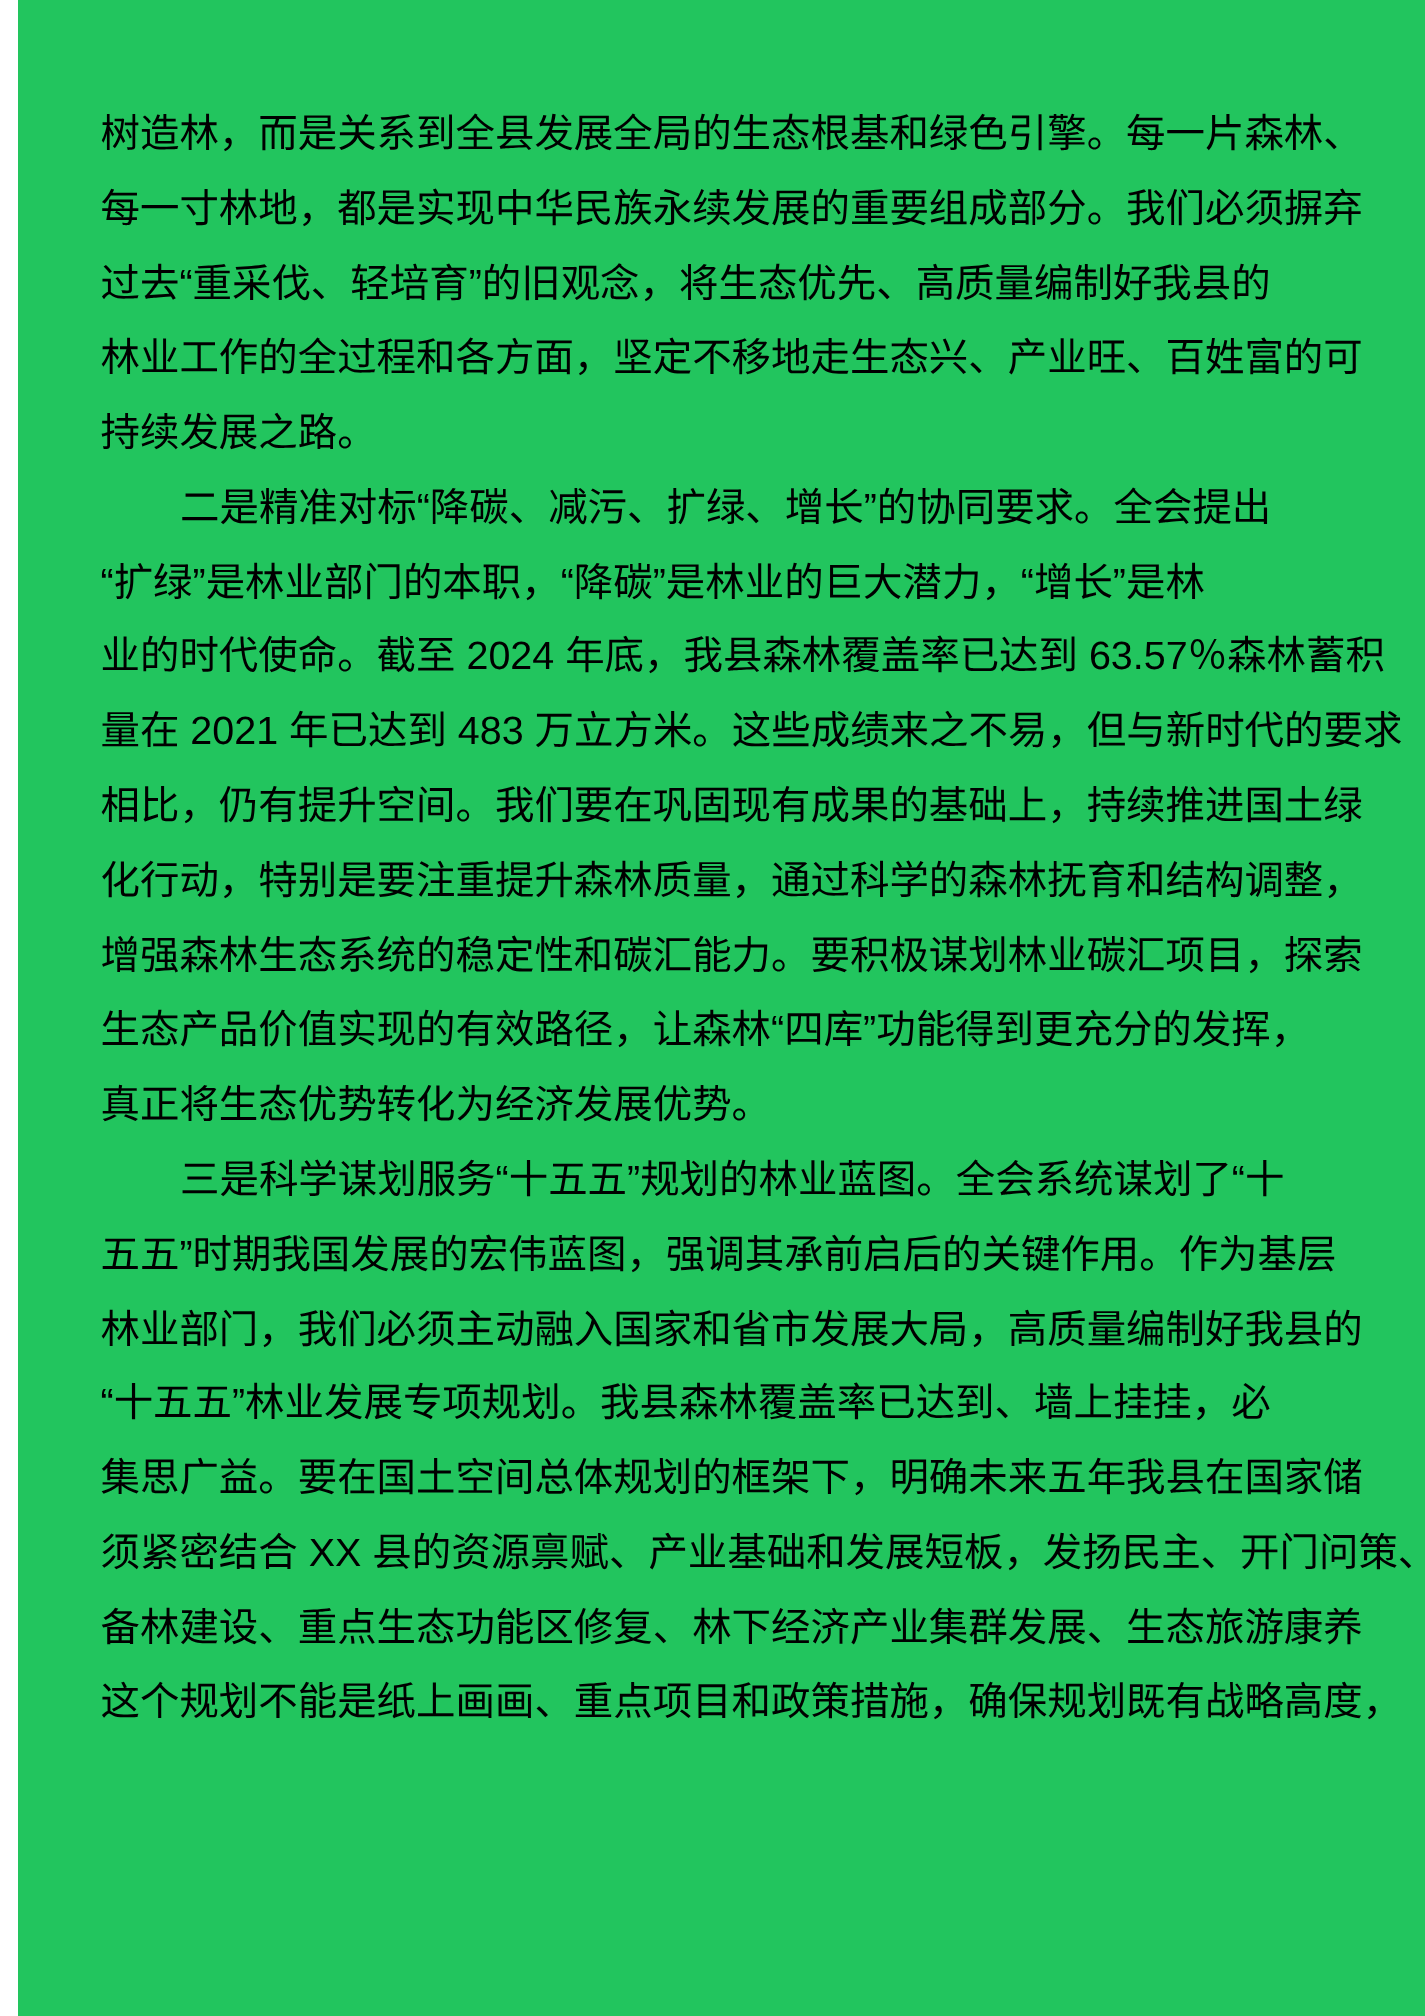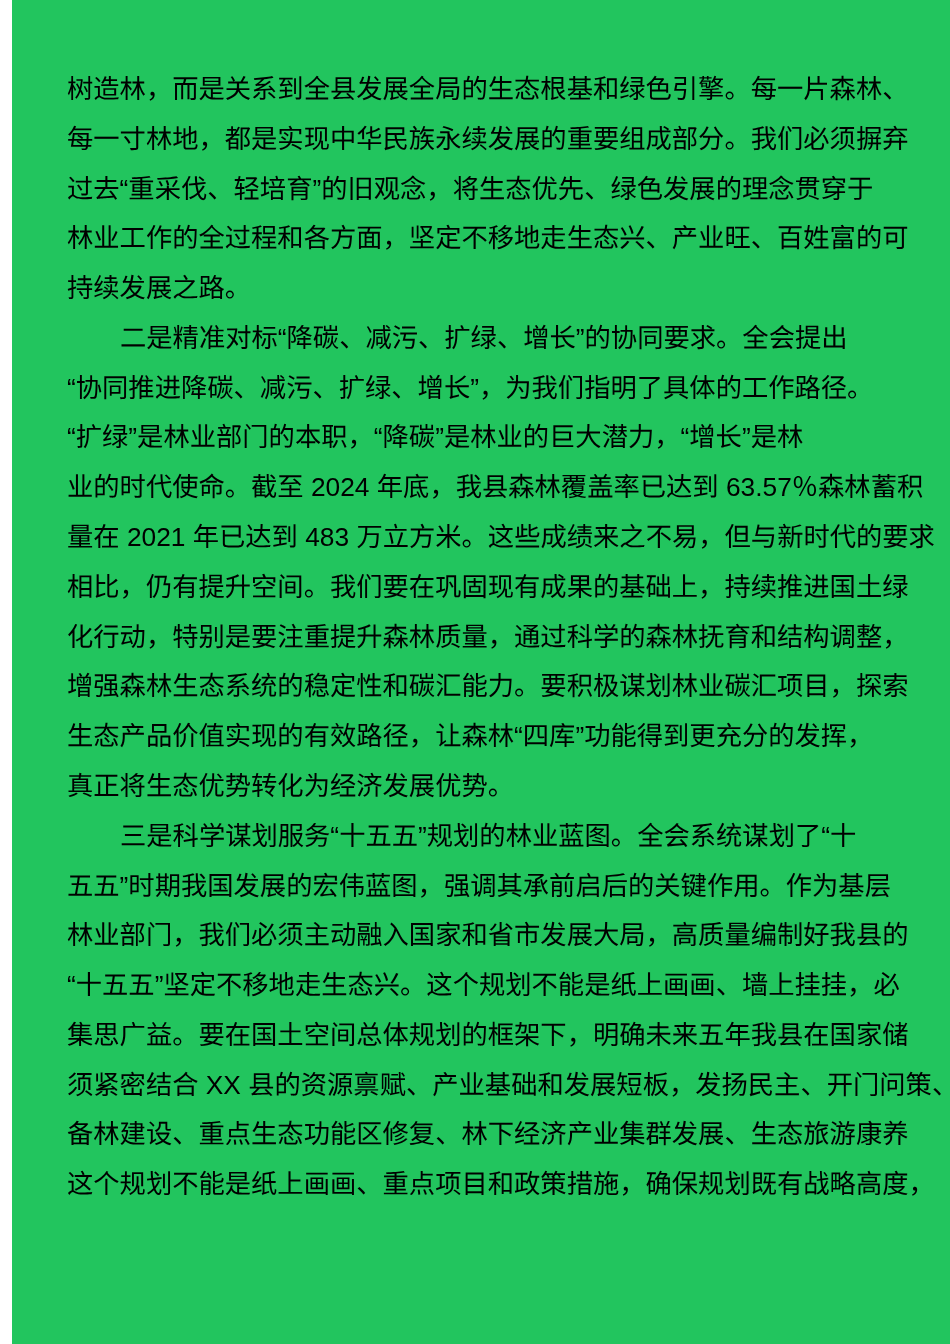--- a/index.html
+++ b/index.html
@@ -42,35 +42,34 @@
     padding-left: 53px;
   }
 </style>
 </head>
 <body style="background: rgb(255, 255, 255); color: rgb(0, 0, 0);">
 
 <div class="page">
   <div class="text-block" id="text-block">
       <div class="text-line">树造林，而是关系到全县发展全局的生态根基和绿色引擎。每一片森林、</div>
       <div class="text-line">每一寸林地，都是实现中华民族永续发展的重要组成部分。我们必须摒弃</div>
-      <div class="text-line">过去“重采伐、轻培育”的旧观念，将生态优先、绿色发展的理念贯穿于</div>
+      <div class="text-line">过去“重采伐、轻培育”的旧观念，将生态优先、高质量编制好我县的</div>
       <div class="text-line">林业工作的全过程和各方面，坚定不移地走生态兴、产业旺、百姓富的可</div>
       <div class="text-line">持续发展之路。</div>
       <div class="text-line indent">二是精准对标“降碳、减污、扩绿、增长”的协同要求。全会提出</div>
-      <div class="text-line">“协同推进降碳、减污、扩绿、增长”，为我们指明了具体的工作路径。</div>
       <div class="text-line">“扩绿”是林业部门的本职，“降碳”是林业的巨大潜力，“增长”是林</div>
       <div class="text-line">业的时代使命。截至 2024 年底，我县森林覆盖率已达到 63.57％森林蓄积</div>
       <div class="text-line">量在 2021 年已达到 483 万立方米。这些成绩来之不易，但与新时代的要求</div>
       <div class="text-line">相比，仍有提升空间。我们要在巩固现有成果的基础上，持续推进国土绿</div>
       <div class="text-line">化行动，特别是要注重提升森林质量，通过科学的森林抚育和结构调整，</div>
       <div class="text-line">增强森林生态系统的稳定性和碳汇能力。要积极谋划林业碳汇项目，探索</div>
       <div class="text-line">生态产品价值实现的有效路径，让森林“四库”功能得到更充分的发挥，</div>
       <div class="text-line">真正将生态优势转化为经济发展优势。</div>
       <div class="text-line indent">三是科学谋划服务“十五五”规划的林业蓝图。全会系统谋划了“十</div>
       <div class="text-line">五五”时期我国发展的宏伟蓝图，强调其承前启后的关键作用。作为基层</div>
       <div class="text-line">林业部门，我们必须主动融入国家和省市发展大局，高质量编制好我县的</div>
-      <div class="text-line">“十五五”坚定不移地走生态兴。这个规划不能是纸上画画、墙上挂挂，必</div>
+      <div class="text-line">“十五五”林业发展专项规划。我县森林覆盖率已达到、墙上挂挂，必</div>
       <div class="text-line">集思广益。要在国土空间总体规划的框架下，明确未来五年我县在国家储</div>
       <div class="text-line">须紧密结合 XX 县的资源禀赋、产业基础和发展短板，发扬民主、开门问策、</div>
       <div class="text-line">备林建设、重点生态功能区修复、林下经济产业集群发展、生态旅游康养</div>
       <div class="text-line">这个规划不能是纸上画画、重点项目和政策措施，确保规划既有战略高度，</div>
     </div>
 </div>
 
 </body></html>

